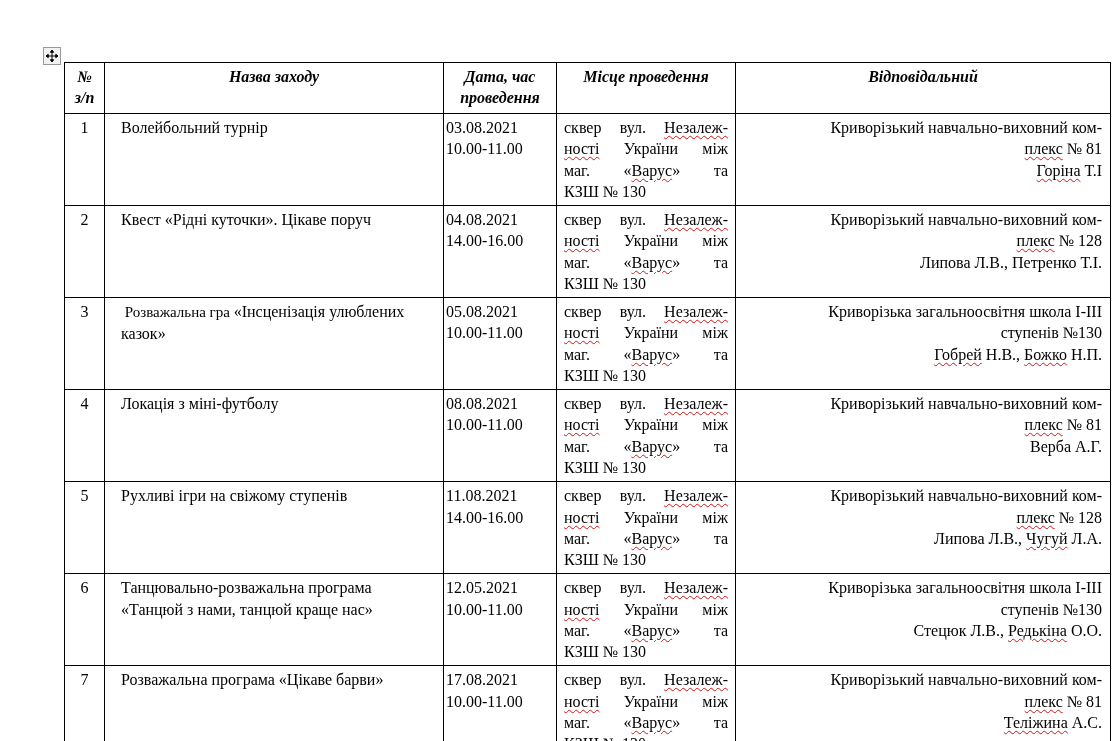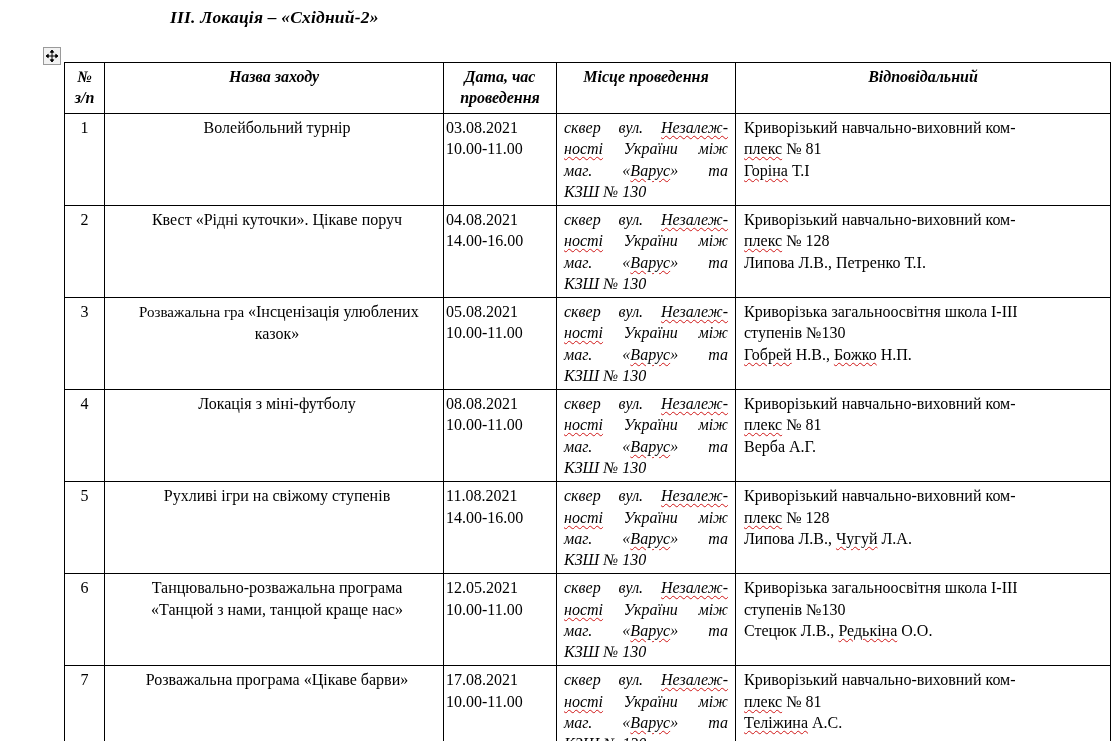--- a/index.html
+++ b/index.html
@@ -9,26 +9,26 @@
   .title { position:absolute; left:170px; top:7px; font-size:17.5px; font-weight:bold; font-style:italic; letter-spacing:.2px; }
 
   .move-handle { position:absolute; left:43px; top:47px; width:16px; height:16px;
     border:1px solid #9a9a9a; background:#f2f2f2; display:flex; align-items:center; justify-content:center; cursor:move; }
 
   table.doc { position:absolute; left:64px; top:62px; width:1046px; border-collapse:collapse; table-layout:fixed; }
   .doc th, .doc td { border:1px solid #000; vertical-align:top; font-size:16px; line-height:1.33; overflow:hidden; }
   .doc th { font-weight:bold; font-style:italic; text-align:center; height:44px; padding:3px 4px; white-space:pre-line; }
   .doc td { height:85px; }
   td.num { text-align:center; padding:3px 2px; }
-  td.name { padding:3px 10px 3px 16px; white-space:pre-wrap;text-align:center; }
+  td.name { padding:3px 10px 3px 16px; white-space:pre-wrap; }
   td.date { text-align:left; padding:3px 2px; }
   td.place { padding:3px 7px; }
-  td.place .ln { text-align:justify; text-align-last:justify;font-style:italic; }
+  td.place .ln { text-align:justify; text-align-last:justify; }
   td.place .ln:last-child { text-align-last:left; }
-  td.resp { padding:3px 8px 3px 8px; }
+  td.resp { padding:3px 8px 3px 8px;text-align:right; }
   .sp { text-decoration:underline; text-decoration-style:wavy; text-decoration-color:#cf1616; text-decoration-thickness:1px; text-underline-offset:2px; }
   .small { font-size:15px; }
 </style>
 </head>
 <body>
 
 <div class="page">
 
   <div class="move-handle">
     <span style="display:flex">
@@ -38,21 +38,20 @@
           <line x1="2.5" y1="8" x2="13.5" y2="8"></line>
           <path d="M8 0 L5.8 3 L10.2 3 Z"></path>
           <path d="M8 16 L5.8 13 L10.2 13 Z"></path>
           <path d="M0 8 L3 5.8 L3 10.2 Z"></path>
           <path d="M16 8 L13 5.8 L13 10.2 Z"></path>
         </g>
       </svg>
     </span>
   </div>
 
-  <div class="title">ІІІ. Локація – «Східний-2»</div>
 
   <table class="doc">
     <colgroup>
       <col style="width:40px">
       <col style="width:339px">
       <col style="width:113px">
       <col style="width:179px">
       <col style="width:375px">
     </colgroup>
     <thead>

